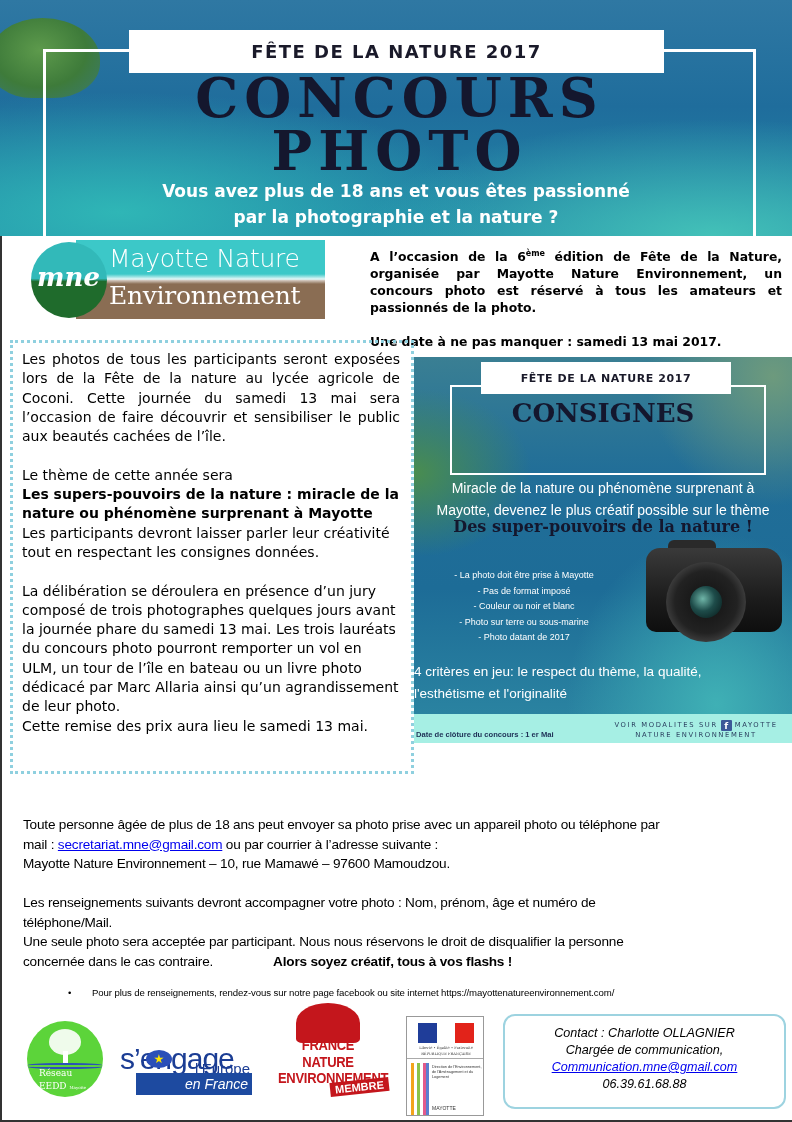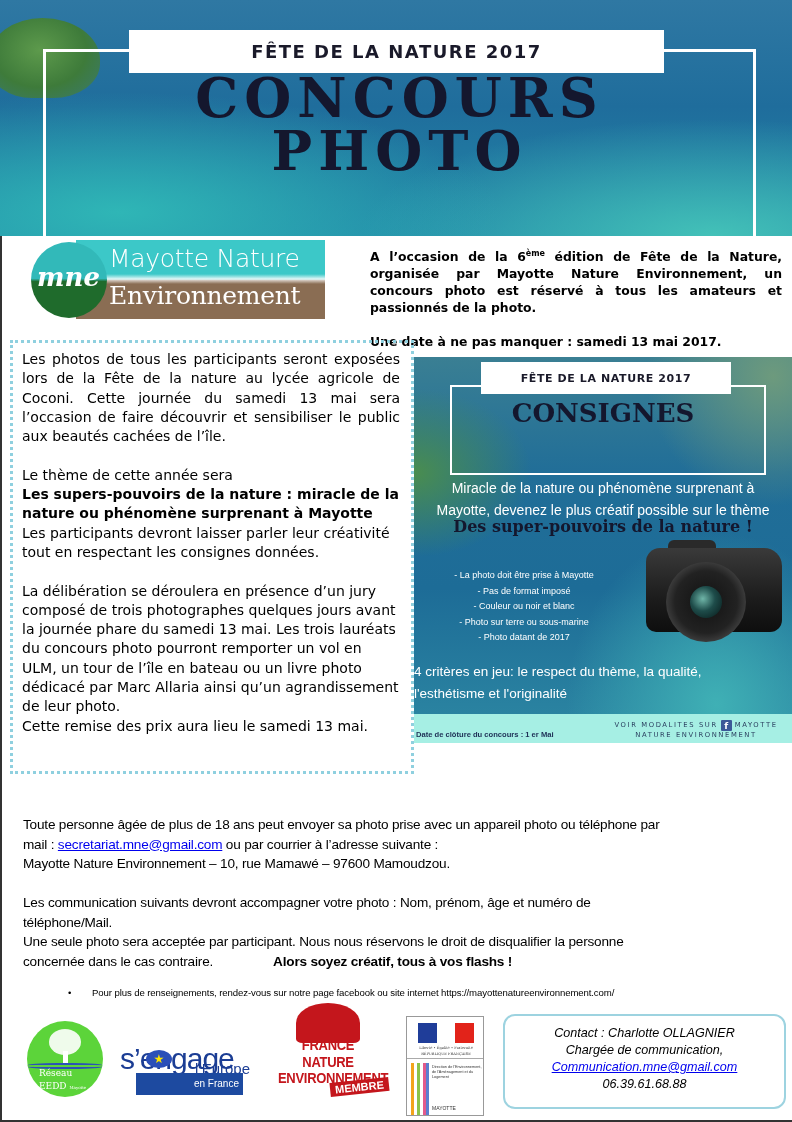--- a/index.html
+++ b/index.html
@@ -81,21 +81,21 @@
   .logo-eedd { position: absolute; left: 27px; top: 1021px; width: 76px; height: 76px; border-radius: 50%; background: #5cd43a; overflow: hidden; }
   .eedd-tree { position: absolute; left: 22px; top: 8px; width: 32px; height: 26px; border-radius: 50%; background: #fff; opacity: .9; }
   .eedd-trunk { position: absolute; left: 36px; top: 30px; width: 5px; height: 14px; background: #fff; }
   .eedd-wave { position: absolute; left: 0; top: 42px; width: 76px; height: 6px; border-top: 2px solid #2a52b8; border-bottom: 2px solid #2a52b8; border-radius: 40%; }
   .eedd-text { position: absolute; left: 12px; top: 46px; font-family: "DejaVu Serif", serif; font-size: 9px; line-height: 13px; color: #fff; }
   .eedd-small { font-size: 4px; }
   .logo-europe { position: absolute; left: 120px; top: 1028px; width: 132px; height: 70px; }
   .eu-top { position: absolute; left: 75px; top: 0; font-family: "Liberation Sans", sans-serif; font-size: 15px; color: #1b3d94; margin-top: 32px; }
   .eu-mid { position: absolute; left: 0; top: 14px; font-family: "Liberation Sans", sans-serif; font-size: 30px; color: #1b3d94; letter-spacing: -1px; }
   .eu-star { position: absolute; left: 26px; top: 22px; width: 26px; height: 18px; border-radius: 50%; background: #2a4fb8; color: #ffe500; font-size: 12px; text-align: center; line-height: 18px; }
-  .eu-band { position: absolute; left: 16px; top: 45px; width: 107px; height: 22px; background: #1d4aa0; color: #fff; font-family: "Liberation Sans", sans-serif; font-size: 10px; text-align: right; padding-right: 4px; line-height: 22px; }
+  .eu-band { position: absolute; left: 16px; top: 45px; width: 116px; height: 22px; background: #1d4aa0; color: #fff; font-family: "Liberation Sans", sans-serif; font-size: 14px; text-align: right; padding-right: 4px; line-height: 22px; font-style: italic; }
   .logo-fne { position: absolute; left: 278px; top: 1003px; width: 98px; height: 100px; }
   .fne-hog { position: absolute; left: 18px; top: 0; width: 64px; height: 40px; border-radius: 50% 50% 10% 10%; background: #c4161c; }
   .fne-t { position: absolute; left: 0; top: 38px; width: 100px; text-align: center; font-family: "Liberation Sans", sans-serif; font-weight: bold; font-size: 13px; line-height: 14px; color: #c4161c; transform: scaleY(1.15); letter-spacing: -0.3px; }
   .fne-membre { position: absolute; left: 52px; top: 77px; padding: 1px 5px; background: #c4161c; color: #fff; font-family: "Liberation Sans", sans-serif; font-weight: bold; font-size: 11px; transform: rotate(-6deg); }
   .logo-rf { position: absolute; left: 406px; top: 1016px; width: 78px; height: 100px; border: 1px solid #999; background: #fff; }
   .rf-flag { position: absolute; left: 11px; top: 6px; width: 56px; height: 20px; background: linear-gradient(90deg, #1f3d99 0 34%, #fff 34% 66%, #e2231a 66% 100%); }
   .rf-cap { position: absolute; left: 2px; top: 28px; width: 74px; text-align: center; font-family: "DejaVu Serif", serif; font-size: 3.6px; line-height: 6px; color: #333; }
   .rf-div { position: absolute; left: 0; top: 41px; width: 76px; height: 1px; background: #aaa; }
   .rf-bars { position: absolute; left: 4px; top: 46px; width: 18px; height: 52px; background: linear-gradient(90deg, #f2a41c 0 16%, transparent 16% 33%, #8bc34a 33% 50%, transparent 50% 66%, #e25a8c 66% 83%, #5a7fd0 83% 100%); }
   .rf-txt { position: absolute; left: 25px; top: 48px; width: 52px; font-family: "Liberation Sans", sans-serif; font-size: 3.8px; line-height: 5px; color: #333; }
@@ -112,20 +112,24 @@
 <div class="page-frame"></div>
 
 <div class="banner">
   <div class="island"></div>
   <div class="banner-frame" style="height:211px;"></div>
   <div class="banner-tag">FÊTE DE LA NATURE 2017</div>
   <div class="banner-title">
     <div>CONCOURS</div>
     <div>PHOTO</div>
   </div>
+  <div class="banner-sub">
+    <div>Vous avez plus de 18 ans et vous êtes passionné</div>
+    <div>par la photographie et la nature ?</div>
+  </div>
 </div>
 
 <div class="logo">
   <div class="logo-top"></div>
   <div class="logo-bottom"></div>
   <div class="logo-wave"></div>
   <div class="logo-circle">
     <span class="logo-mne">mne</span>
   </div>
   <span class="logo-t1">Mayotte Nature</span>
@@ -184,21 +188,21 @@
       <div>NATURE ENVIRONNEMENT</div>
     </div>
   </div>
 </div>
 
 <div class="submit">
   <p>Toute personne âgée de plus de 18 ans peut envoyer sa photo prise avec un appareil photo ou téléphone par</p>
   <p><span>mail : </span><a>secretariat.mne@gmail.com</a><span> ou par courrier à l’adresse suivante :</span></p>
   <p>Mayotte Nature Environnement – 10, rue Mamawé – 97600 Mamoudzou.</p>
   <div class="gap"></div>
-  <p>Les communication suivants devront accompagner votre photo : Nom, prénom, âge et numéro de</p>
+  <p>Les renseignements suivants devront accompagner votre photo : Nom, prénom, âge et numéro de</p>
   <p>téléphone/Mail.</p>
   <p>Une seule photo sera acceptée par participant. Nous nous réservons le droit de disqualifier la personne</p>
   <p><span>concernée dans le cas contraire.</span><span class="cta">Alors soyez créatif, tous à vos flashs !</span></p>
 </div>
 
 <div class="more-info">
   <span class="bullet">•</span><span>Pour plus de renseignements, rendez-vous sur notre page facebook ou site internet https://mayottenatureenvironnement.com/</span>
 </div>
 
 <div class="logo-eedd">

